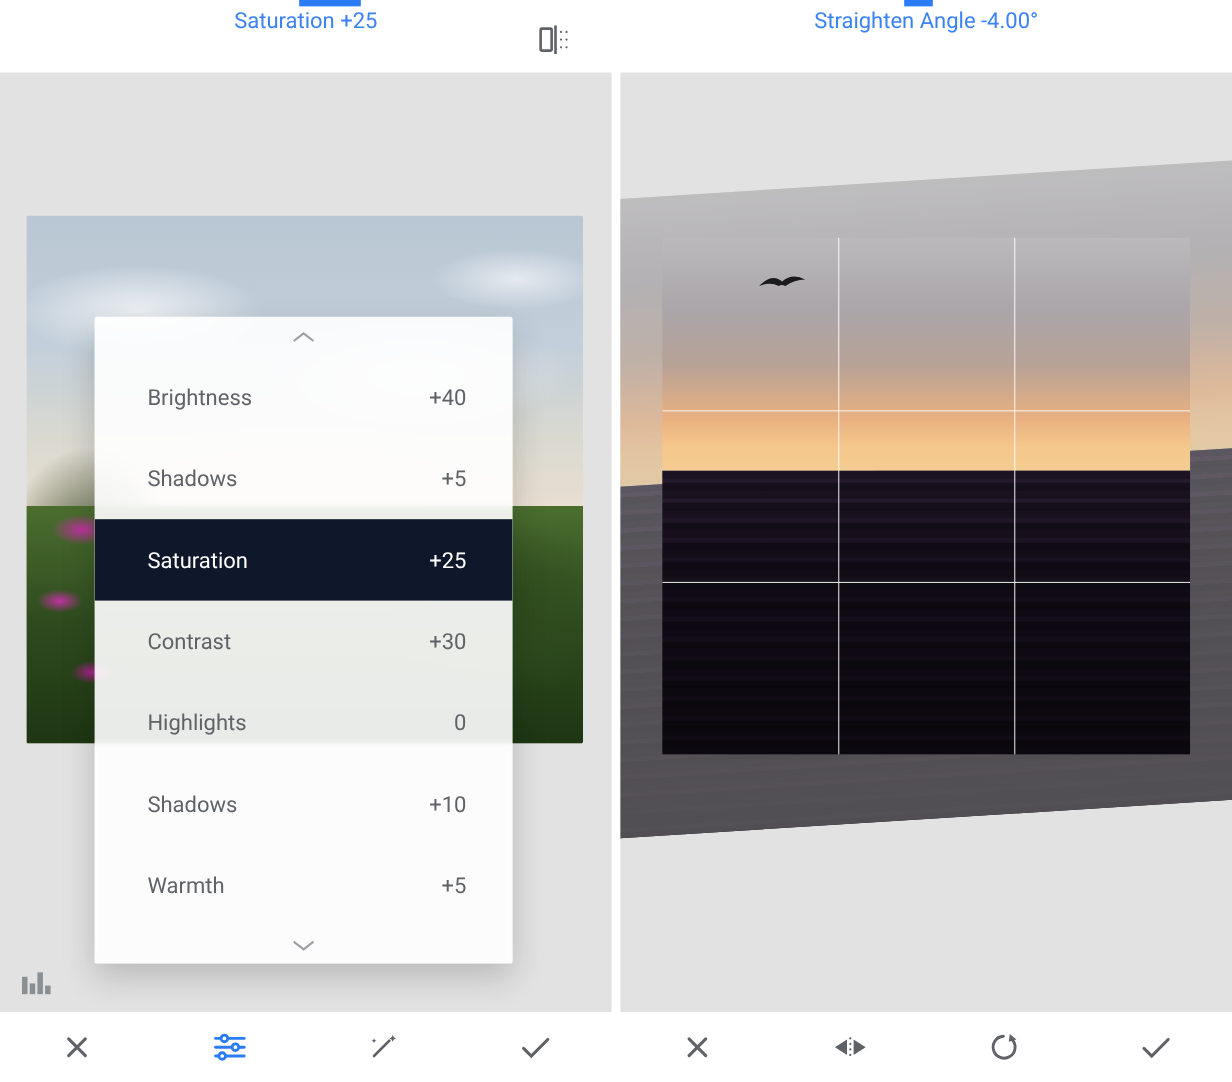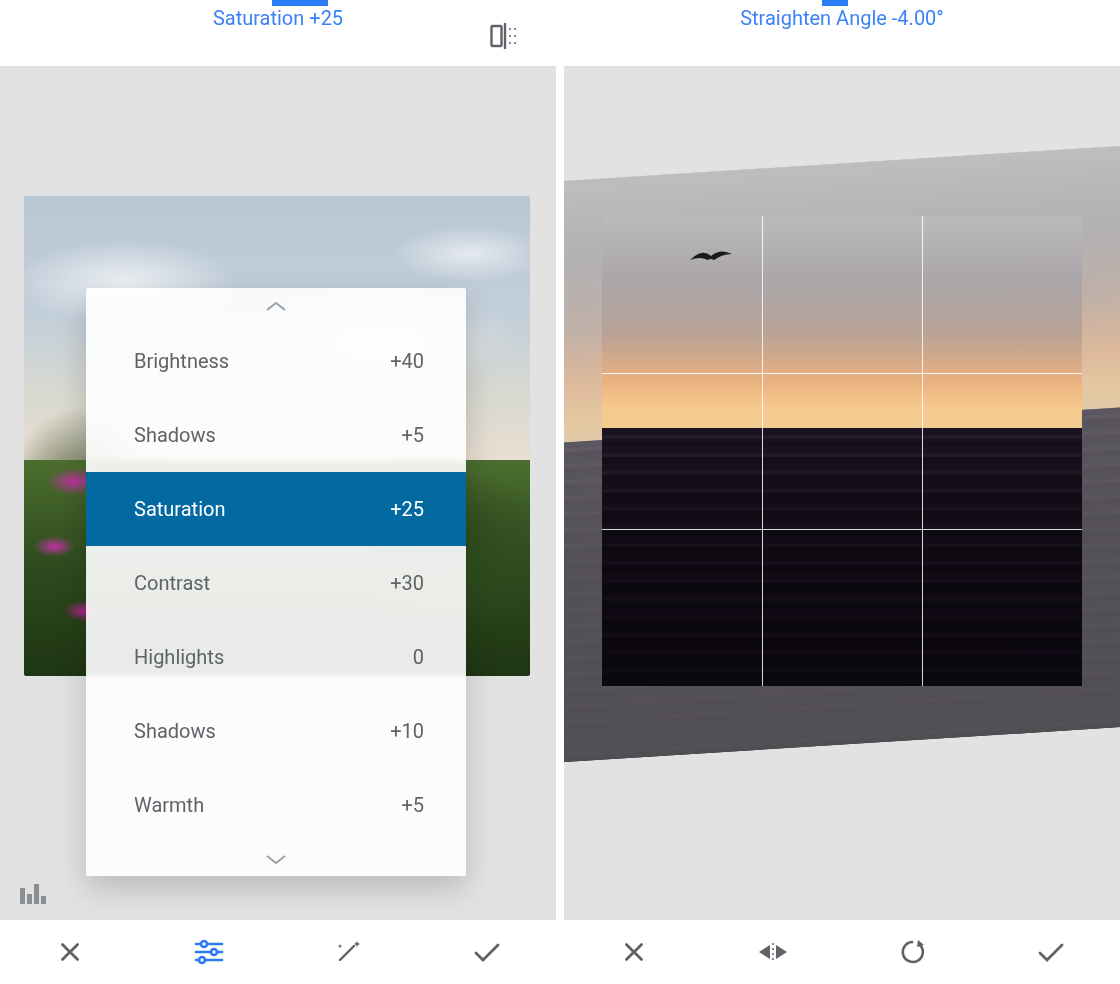--- a/index.html
+++ b/index.html
@@ -128,21 +128,21 @@
     overflow:hidden;
   }
   .menu-chevron { height:36px; display:flex; align-items:center; justify-content:center; color:#9aa0a6;}
   .menu-item {
     height: 74px;
     display:flex; align-items:center; justify-content:space-between;
     padding: 0 42px 0 48px;
     color:#5f6368; font-size:20px;
     cursor:pointer;
   }
-  .menu-item.selected { background:#0369a1; color:#ffffff; }
+  .menu-item.selected { background:#0f172a; color:#ffffff; }
   
   .ocean-wrap {
     position:absolute; left:10px; right:10px; top:128px; height:520px;
   }
   .ocean-rotated-outer {
     position:absolute; inset:-30px;
     transform: rotate(-3.6deg);
     filter: brightness(.92);
   }
   .ocean-bg {

